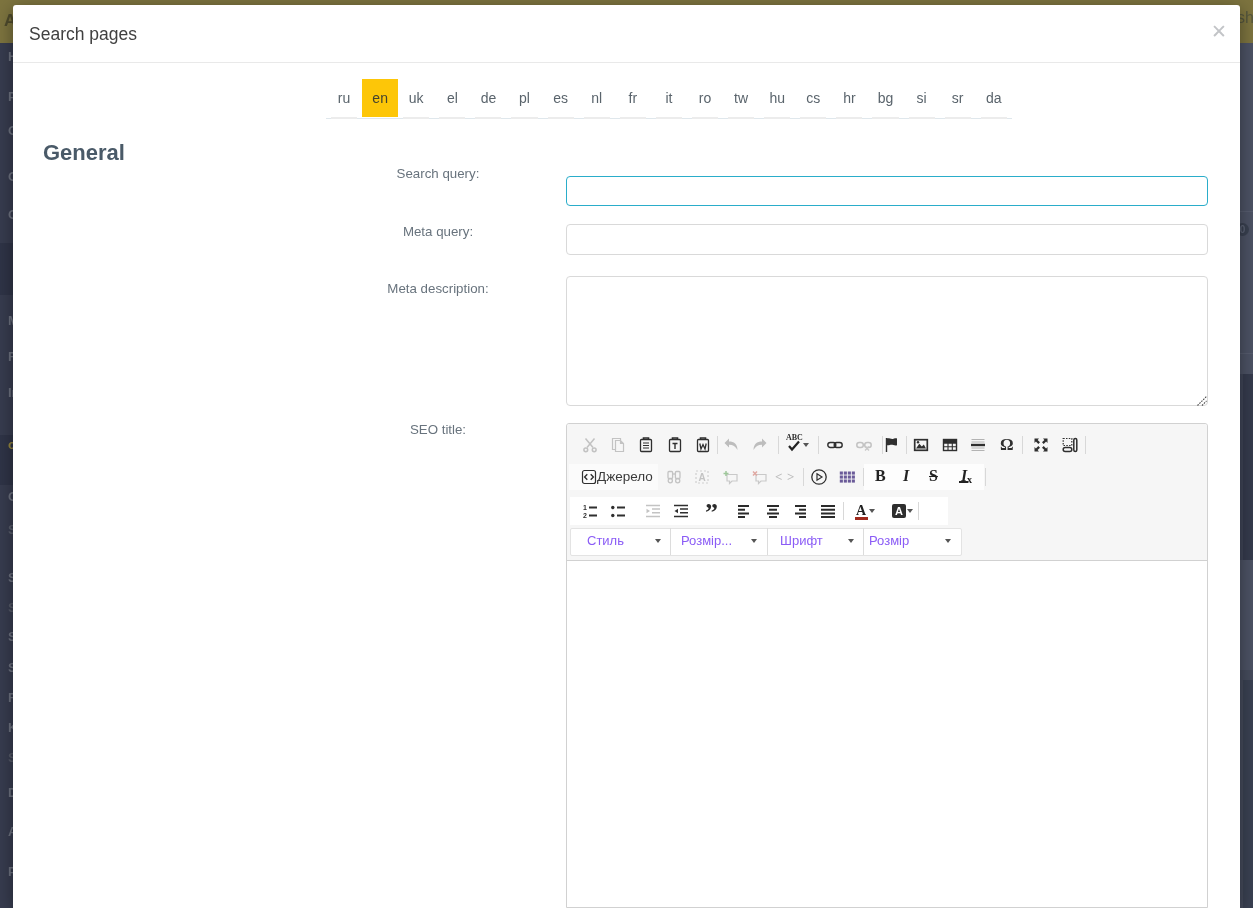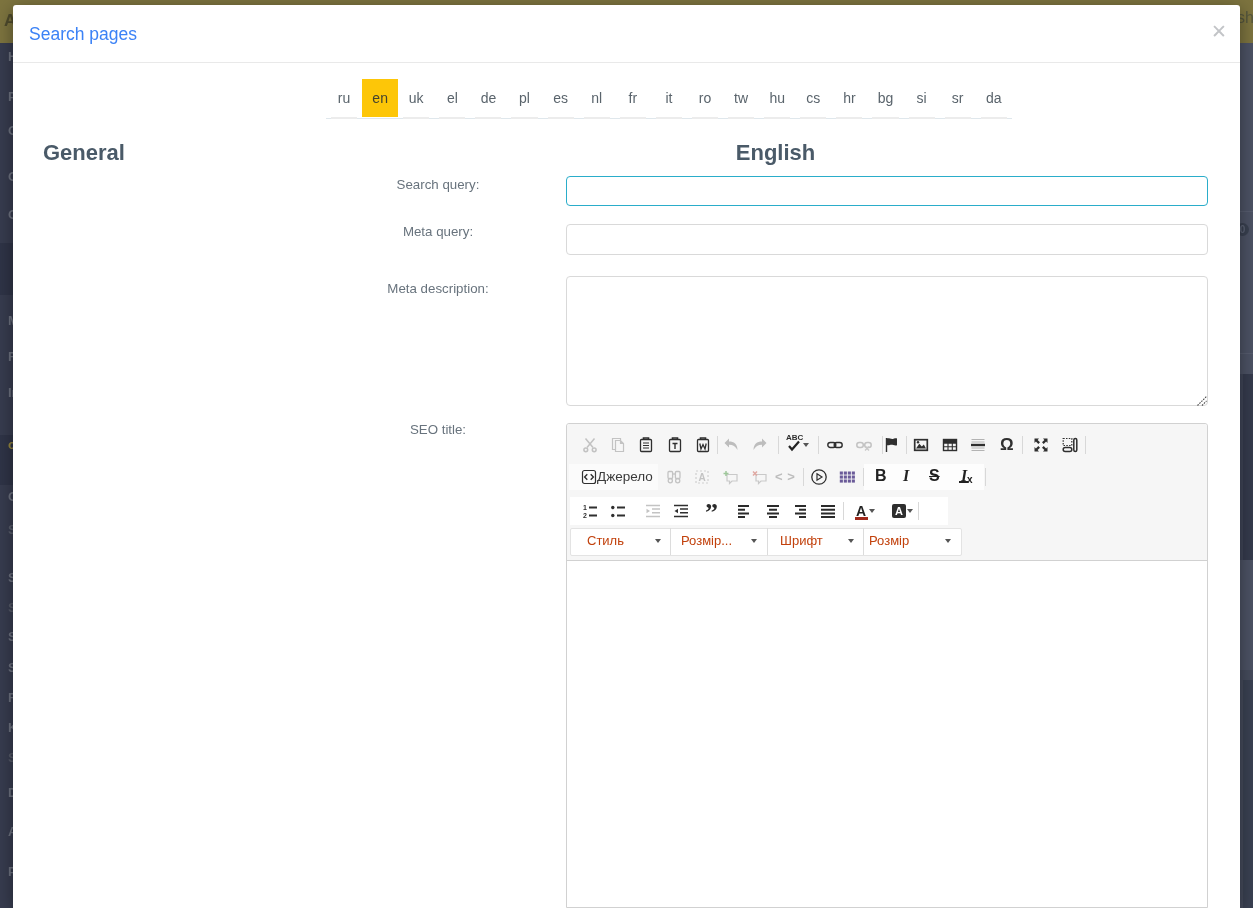--- a/index.html
+++ b/index.html
@@ -8,21 +8,21 @@
   
   #topbar { position:absolute; left:0; top:0; width:1253px; height:43px; background:#7d743f; }
   #topbar .logo { position:absolute; left:4px; top:11px; font-size:17px; font-weight:bold; color:#4e4a2c; }
   #topbar .lang { position:absolute; left:1237px; top:9px; font-size:16px; color:#54563e; }
   #sidebar { position:absolute; left:0; top:43px; width:14px; height:865px; background:#373c4f; overflow:hidden; }
   #sidebar span { position:absolute; left:8px; font-size:13px; font-weight:bold; color:#6d7280; }
   #rightstrip { position:absolute; left:1240px; top:43px; width:13px; height:865px; background:#4c5264; overflow:hidden; }
   
   #modal { position:absolute; left:13px; top:5px; width:1227px; height:903px; background:#fff;
            border-radius:3px 3px 0 0; box-shadow:0 4px 18px rgba(0,0,0,.4); }
-  #mtitle { position:absolute; left:16px; top:19px; font-size:17.5px; color:#3b82f6; }
+  #mtitle { position:absolute; left:16px; top:19px; font-size:17.5px; color:#404040; }
   #mclose { position:absolute; left:1198px; top:15px; font-size:19px; color:#c2c4c7; }
   #mhline { position:absolute; left:0; top:57px; width:1227px; height:0; border-top:1px solid #e9e9e9; }
   
   #tabs { position:absolute; left:313px; top:74px; width:686px; height:40px; border-bottom:1px solid #dfe7ec; display:flex; }
   #tabs span { position:relative; width:36.1px; height:38px; line-height:38px; text-align:center; font-size:14px; color:#5a646c; }
   #tabs span:after { content:""; position:absolute; left:5px; right:5px; bottom:-2px; border-bottom:2px solid #ececec; }
   #tabs span.act { background:#fdc608; color:#43432f; }
   #tabs span.act:after { border-bottom:none; }
   
   .h1 { position:absolute; font-size:22px; font-weight:bold; color:#4a5a68; }
@@ -37,23 +37,23 @@
   #inp-d { top:271px; height:130px; }
   #rsz { position:absolute; left:1184px; top:391px; width:10px; height:10px; }
   
   #ed { position:absolute; left:553px; top:418px; width:642px; height:485px; border:1px solid #d1d1d1; border-radius:3px 3px 0 0; background:#fff; }
   #edtop { position:absolute; left:0; top:0; width:640px; height:137px; background:#f6f6f6; border-bottom:1px solid #d1d1d1; border-radius:3px 3px 0 0; }
   .band { position:absolute; background:#fff; }
   #band3 { left:3px; top:73px; width:378px; height:28px; }
   #band4 { left:3px; top:104px; width:392px; height:28px; border:1px solid #e3e3e3; border-radius:2px; }
   .sep { position:absolute; width:1px; height:18px; background:#d8d8d8; }
   .ic { position:absolute; width:16px; height:16px; }
-  .gl { position:absolute; font-weight:bold; color:#2e2e2e; }
+  .gl { position:absolute; font-weight:bold; color:#2e2e2e;font-family:Liberation Serif, serif; }
   .caret { position:absolute; width:0; height:0; border-left:3.5px solid transparent; border-right:3.5px solid transparent; border-top:4px solid #555; }
-  .combo { position:absolute; top:109px; font-size:13px; color:#c2410c; line-height:16px;text-align:center; }
+  .combo { position:absolute; top:109px; font-size:13px; color:#8b5cf6; line-height:16px;text-align:center; }
   .cline { position:absolute; top:104px; width:1px; height:27px; background:#dcdcdc; }
   .t2 { position:absolute; font-size:13.5px; color:#3a3a3a; line-height:16px; }
   .om { left:433px; top:11px; font-size:17px; color:#2f2f2f; font-weight:bold; }
   .cdgl { left:208px; top:45px; font-size:13px; color:#bdbdbd; letter-spacing:1px; }
   .bgl { left:308px; top:43px; font-size:16px; color:#222; }
   .igl { left:336px; top:43px; font-size:16px; font-style:italic; font-family:"Liberation Serif",serif; color:#222; }
   .sgl { left:362px; top:43px; font-size:16px; text-decoration:line-through; color:#222; }
   .ixgl { left:394px; top:43px; font-size:16px; font-style:italic; font-family:"Liberation Serif",serif; color:#222; }
   .ixs { left:400px; top:50px; font-size:10px; color:#222; }
   .qgl { left:138px; top:74px; font-size:26px; color:#2b2b2b; font-family:"Liberation Serif",serif; }
@@ -123,22 +123,21 @@
       <span>tw</span>
       <span>hu</span>
       <span>cs</span>
       <span>hr</span>
       <span>bg</span>
       <span>si</span>
       <span>sr</span>
       <span>da</span>
     </div>
     <div class="h1" id="hgen">General</div>
-    <div class="h1" id="heng">English</div>
-    <div class="lbl" style="top:172px">Search query:</div>
+    <div class="lbl" style="top:161px">Search query:</div>
     <div class="lbl" style="top:219px">Meta query:</div>
     <div class="lbl" style="top:276px">Meta description:</div>
     <div class="lbl" style="top:417px">SEO title:</div>
     <div class="inp" id="inp-q"></div>
     <div class="inp" id="inp-t"></div>
     <div class="inp" id="inp-d"></div>
     <svg id="rsz" viewBox="0 0 10 10">
       <path d="M0.5 9.5 L9.5 0.5 M5 9.5 L9.5 5" stroke="#4a4a4a" stroke-width="1.1" stroke-dasharray="1.6 1.1" fill="none"></path>
     </svg>
     <div id="ed">

